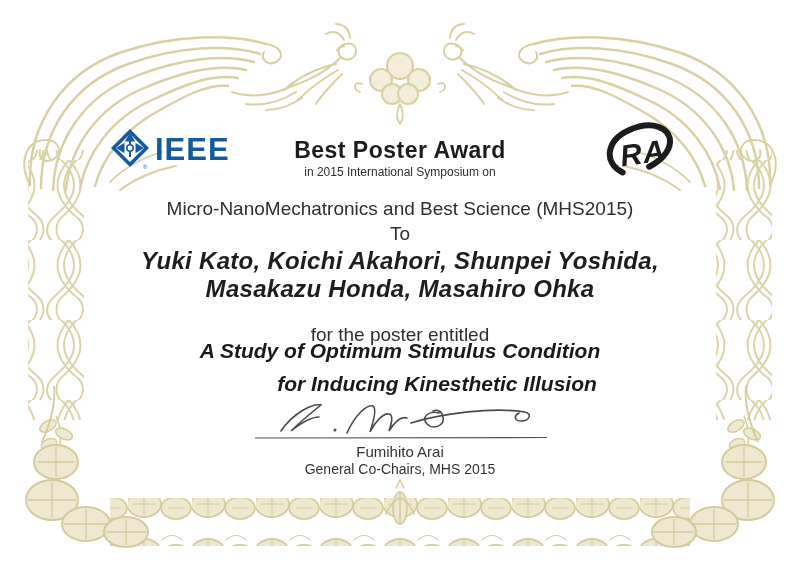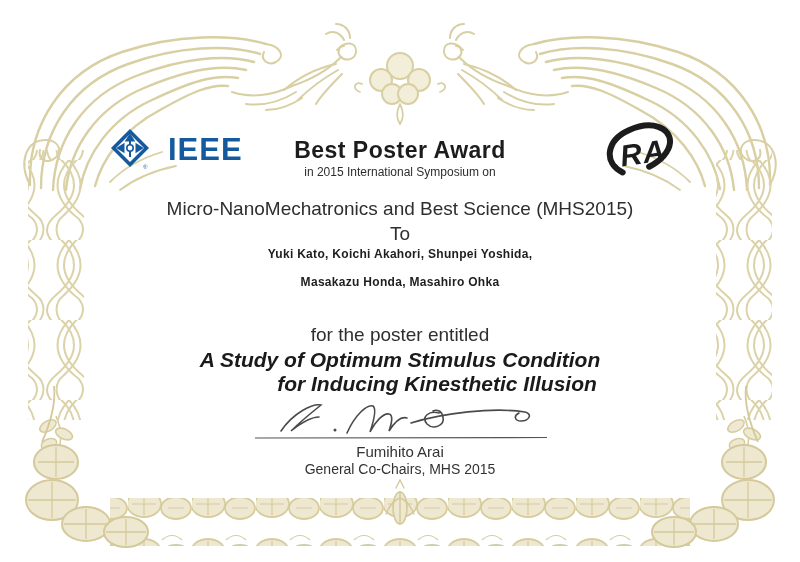--- a/index.html
+++ b/index.html
@@ -9,32 +9,32 @@
     background:#ffffff;
     font-family:"Liberation Sans", sans-serif;
     overflow:hidden;
   }
   .border-art{position:absolute;left:0;top:0;width:800px;height:562px;pointer-events:none;}
   .line{position:absolute;left:0;width:100%;text-align:center;color:#2e2e2e;}
   .award-title{top:137px;font-size:23px;font-weight:bold;color:#1c1c1c;letter-spacing:.5px;}
   .event-1{top:165px;font-size:12px;}
   .event-2{top:198px;font-size:19px;}
   .to-label{top:223px;font-size:19px;}
-  .names{font-size:12px;font-weight:bold;color:#1e1e1e;letter-spacing:.3px;}
+  .names{font-size:24px;font-weight:bold;font-style:italic;color:#1e1e1e;letter-spacing:.3px;}
   .names-1{top:247px;}
   .names-2{top:275px;}
   .poster-intro{top:324px;font-size:19px;}
   .ptitle{font-size:21px;font-weight:bold;font-style:italic;color:#1a1a1a;}
-  .ptitle-1{top:348px;text-align:center;}
+  .ptitle-1{top:339px;text-align:center;}
   .ptitle-2{top:372px;margin-left:37px;}
   .signer-name{top:443px;font-size:15px;color:#333;}
   .signer-role{top:461px;font-size:14px;color:#333;}
   .ieee-logo{
     position:absolute;left:110px;top:128px;
-    display:flex;align-items:center;gap:18px;
+    display:flex;align-items:center;gap:5px;
   }
   .ieee-text{
     font-size:31px;font-weight:800;color:#15599f;
     letter-spacing:1px;line-height:1;
     font-family:"Liberation Sans", sans-serif;
   }
   .ras-logo{position:absolute;left:598px;top:120px;}
   .signature-svg{position:absolute;left:253px;top:397px;}
 </style>
 </head>

